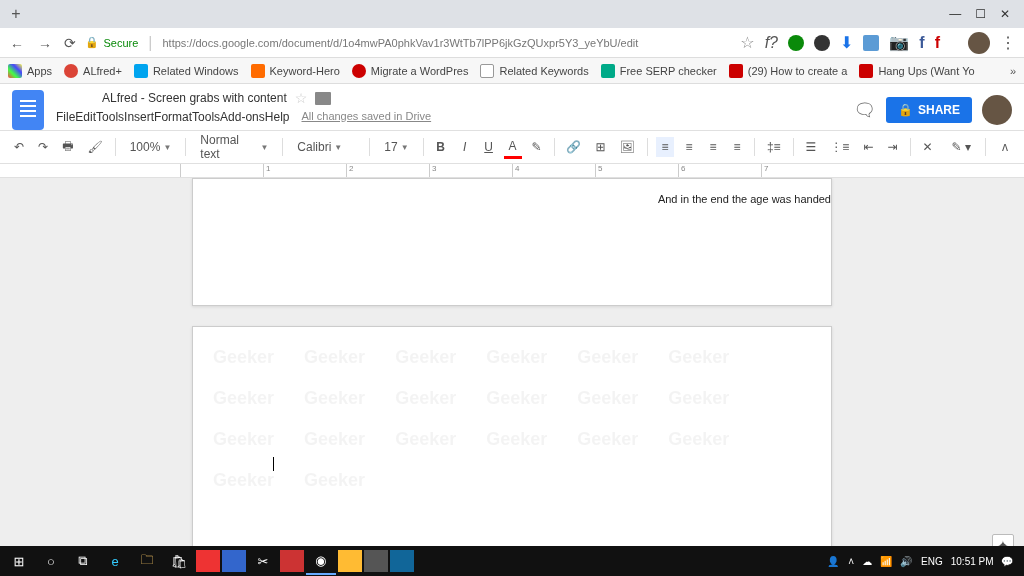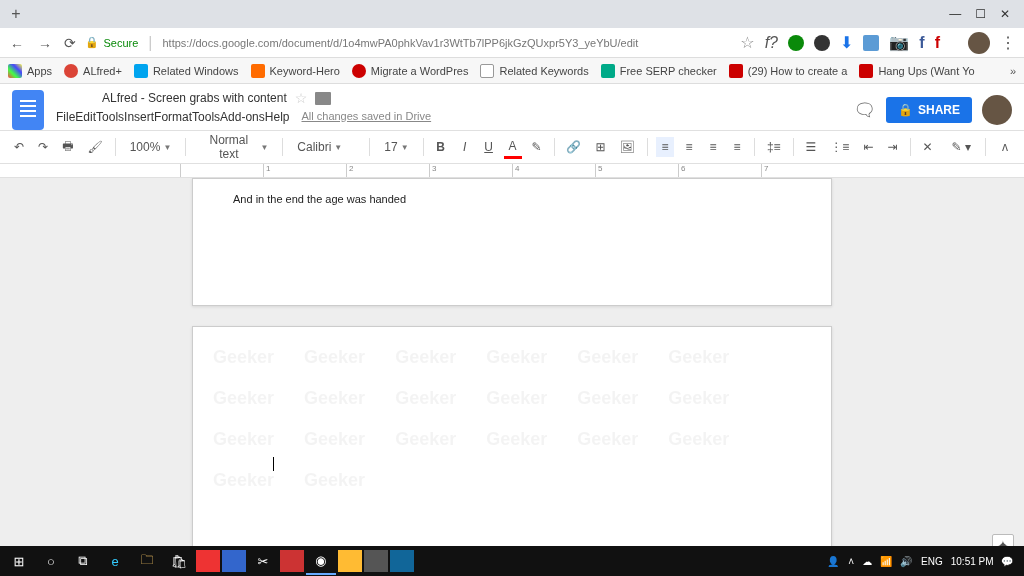--- a/index.html
+++ b/index.html
@@ -39,34 +39,34 @@
 .save-state{font-size:11px;color:#888;text-decoration:underline;margin-left:12px;}
 .header-right{display:flex;align-items:center;gap:10px;}
 .comment-ico{font-size:18px;color:#666;}
 .share-btn{background:#1a73e8;color:#fff;font-size:12px;font-weight:bold;padding:6px 12px;border-radius:3px;display:flex;align-items:center;gap:5px;}
 .avatar{width:30px;height:30px;border-radius:50%;background:#654;}
 
 
 .toolbar{height:34px;background:#fff;border-top:1px solid #e0e0e0;border-bottom:1px solid #e0e0e0;display:flex;align-items:center;padding:0 10px;gap:6px;font-size:12px;color:#555;}
 .tb-btn{padding:3px 4px;min-width:18px;text-align:center;cursor:pointer;}
 .tb-sep{width:1px;height:18px;background:#ddd;margin:0 2px;}
-.tb-sel{display:flex;align-items:center;gap:3px;padding:2px 6px;text-align:center;}
+.tb-sel{display:flex;align-items:center;gap:3px;padding:2px 6px;}
 .arr-dn{font-size:8px;color:#777;}
 .tb-right{margin-left:auto;display:flex;align-items:center;gap:8px;}
 
 
 .ruler{height:14px;background:#fff;border-bottom:1px solid #e0e0e0;position:relative;font-size:8px;color:#888;overflow:hidden;}
 .ruler-inner{position:absolute;left:180px;right:180px;top:0;height:100%;display:flex;}
 .rtick{flex:1;border-left:1px solid #ccc;padding-left:2px;position:relative;}
 
 
 .canvas{background:#eee;height:414px;overflow:hidden;position:relative;display:flex;flex-direction:column;align-items:center;padding-top:0;}
 .page{width:640px;background:#fff;border:1px solid #ccc;box-shadow:0 1px 3px rgba(0,0,0,.1);}
 .page1{height:130px;padding-top:12px;}
-.page-text{text-align:left;font-size:11px;color:#222;line-height:1.5;padding-left:40px;}
+.page-text{text-align:right;font-size:11px;color:#222;line-height:1.5;padding-left:40px;}
 .page2{margin-top:20px;height:270px;position:relative;background:#fff;}
 .wm{position:absolute;inset:0;opacity:.07;font-size:18px;color:#666;pointer-events:none;display:flex;flex-wrap:wrap;align-content:flex-start;gap:20px 30px;padding:20px;font-weight:bold;}
 .cursor{position:absolute;left:80px;top:130px;width:1px;height:14px;background:#000;}
 
 
 .dock{position:absolute;right:10px;bottom:36px;width:22px;height:22px;background:#fff;border:1px solid #bbb;border-radius:2px;display:flex;align-items:center;justify-content:center;font-size:13px;color:#555;}
 
 
 .taskbar{position:absolute;left:0;right:0;bottom:0;height:30px;background:#111;display:flex;align-items:center;padding:0 4px;gap:2px;}
 .tb-icon{width:30px;height:28px;display:flex;align-items:center;justify-content:center;color:#fff;font-size:13px;}

